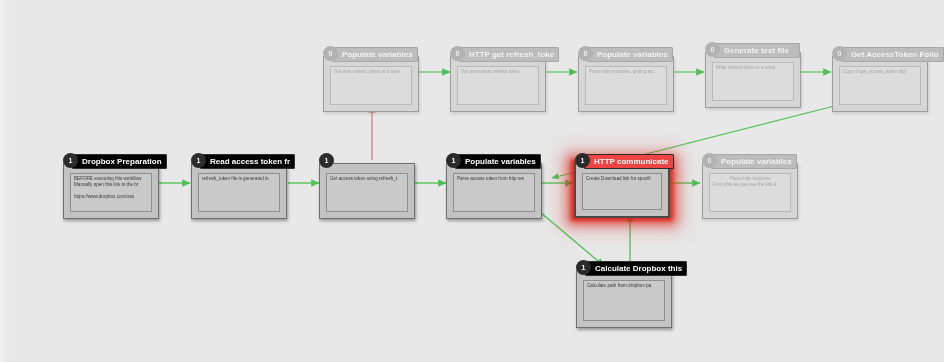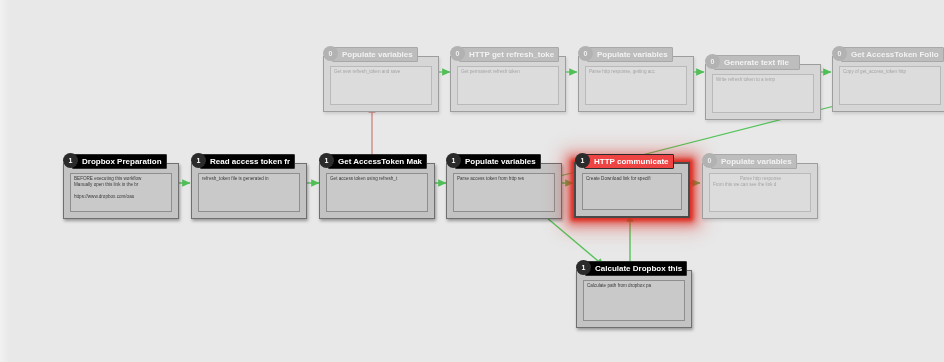--- a/index.html
+++ b/index.html
@@ -27,21 +27,21 @@
   #edges {
     position: absolute;
     left: 0; top: 0;
     width: 944px;
     height: 362px;
     pointer-events: none;
   }
   .node {
     position: absolute;
     box-sizing: border-box;
-    width: 116px;
+    width: 96px;
     height: 56px;
     background: #c3c3c3;
     border: 1px solid #6f6f6f;
     box-shadow: 1px 2px 3px rgba(0,0,0,0.35);
   }
   .node.faded {
     background: #d6d6d6;
     border-color: #9d9d9d;
     box-shadow: 1px 2px 3px rgba(0,0,0,0.12);
   }
@@ -185,21 +185,21 @@
   </div>
 
   <div class="node faded" style="left:578px; top:56px;">
     <div class="badge">0</div>
     <div class="node-header">Populate variables</div>
     <div class="node-body">
       <div class="node-desc">Parse http response, getting acc</div>
     </div>
   </div>
 
-  <div class="node faded" style="left:705px; top:64px;">
+  <div class="node faded" style="left:705px; top:52px;">
     <div class="badge">0</div>
     <div class="node-header">Generate text file</div>
     <div class="node-body">
       <div class="node-desc">Write refresh token to a temp</div>
     </div>
   </div>
 
   <div class="node faded" style="left:832px; top:56px;">
     <div class="badge">0</div>
     <div class="node-header">Get AccessToken Follo</div>
@@ -221,21 +221,20 @@
   <div class="node" style="left:191px; top:163px;">
     <div class="badge">1</div>
     <div class="node-header">Read access token fr</div>
     <div class="node-body">
       <div class="node-desc">refresh_token file is generated in</div>
     </div>
   </div>
 
   <div class="node" style="left:319px; top:163px;">
     <div class="badge">1</div>
-    <div class="node-header">Get AccessToken Mak</div>
     <div class="node-body">
       <div class="node-desc">Get access token using refresh_t</div>
     </div>
   </div>
 
   <div class="node" style="left:446px; top:163px;">
     <div class="badge">1</div>
     <div class="node-header">Populate variables</div>
     <div class="node-body">
       <div class="node-desc">Parse access token from http res</div>

